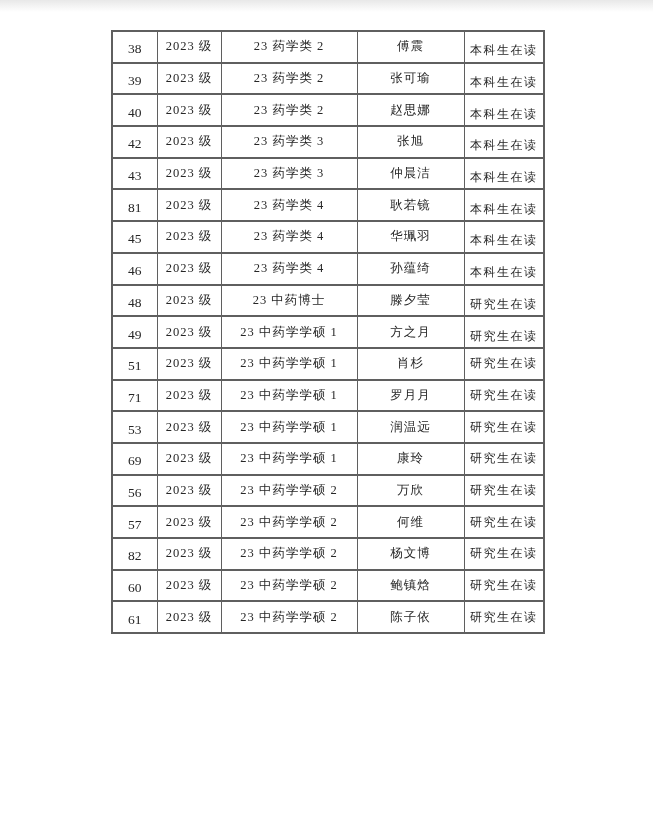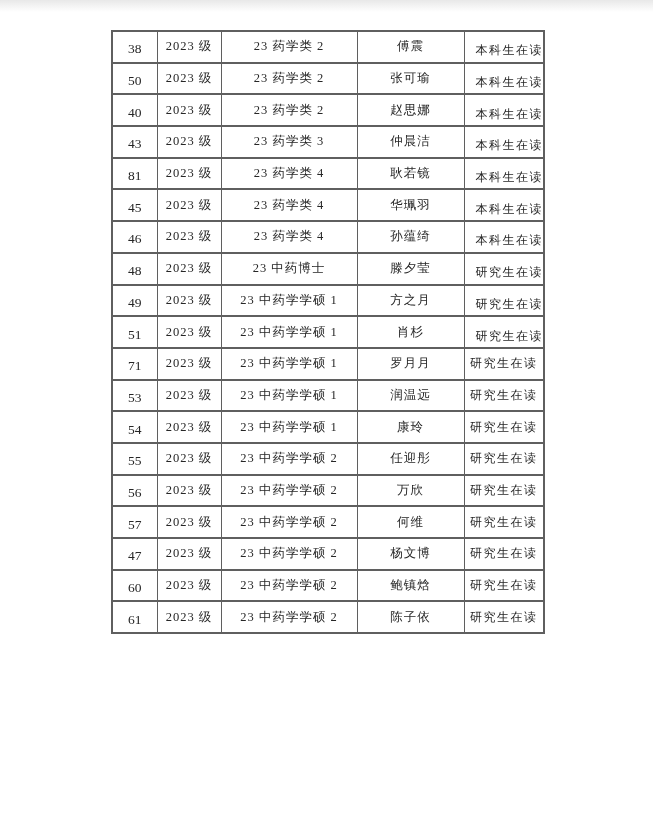--- a/index.html
+++ b/index.html
@@ -59,21 +59,20 @@
     letter-spacing: 0;
     padding-top: 5px;
   }
   .doc-table td.c-status {
     font-size: 12px;
     letter-spacing: 1.5px;
   }
   
   .doc-table tr:nth-child(-n+10) td.c-status {
     padding-top: 8px;
-    text-align: right;
   }
 </style>
 </head>
 <body>
 
 <div class="top-shade"></div>
 
 <table class="doc-table">
   <colgroup>
     <col class="w-no">
@@ -84,34 +83,41 @@
   </colgroup>
   <tbody>
       <tr>
         <td class="c-no">38</td>
         <td class="c-grade">2023 级</td>
         <td class="c-class">23 药学类 2</td>
         <td class="c-name">傅震</td>
         <td class="c-status">本科生在读</td>
       </tr>
       <tr>
-        <td class="c-no">50</td>
+        <td class="c-no">39</td>
         <td class="c-grade">2023 级</td>
         <td class="c-class">23 药学类 2</td>
         <td class="c-name">张可瑜</td>
         <td class="c-status">本科生在读</td>
       </tr>
       <tr>
         <td class="c-no">40</td>
         <td class="c-grade">2023 级</td>
         <td class="c-class">23 药学类 2</td>
         <td class="c-name">赵思娜</td>
         <td class="c-status">本科生在读</td>
       </tr>
       <tr>
+        <td class="c-no">42</td>
+        <td class="c-grade">2023 级</td>
+        <td class="c-class">23 药学类 3</td>
+        <td class="c-name">张旭</td>
+        <td class="c-status">本科生在读</td>
+      </tr>
+      <tr>
         <td class="c-no">43</td>
         <td class="c-grade">2023 级</td>
         <td class="c-class">23 药学类 3</td>
         <td class="c-name">仲晨洁</td>
         <td class="c-status">本科生在读</td>
       </tr>
       <tr>
         <td class="c-no">81</td>
         <td class="c-grade">2023 级</td>
         <td class="c-class">23 药学类 4</td>
@@ -161,49 +167,42 @@
         <td class="c-status">研究生在读</td>
       </tr>
       <tr>
         <td class="c-no">53</td>
         <td class="c-grade">2023 级</td>
         <td class="c-class">23 中药学学硕 1</td>
         <td class="c-name">润温远</td>
         <td class="c-status">研究生在读</td>
       </tr>
       <tr>
-        <td class="c-no">54</td>
+        <td class="c-no">69</td>
         <td class="c-grade">2023 级</td>
         <td class="c-class">23 中药学学硕 1</td>
         <td class="c-name">康玲</td>
         <td class="c-status">研究生在读</td>
       </tr>
       <tr>
-        <td class="c-no">55</td>
-        <td class="c-grade">2023 级</td>
-        <td class="c-class">23 中药学学硕 2</td>
-        <td class="c-name">任迎彤</td>
-        <td class="c-status">研究生在读</td>
-      </tr>
-      <tr>
         <td class="c-no">56</td>
         <td class="c-grade">2023 级</td>
         <td class="c-class">23 中药学学硕 2</td>
         <td class="c-name">万欣</td>
         <td class="c-status">研究生在读</td>
       </tr>
       <tr>
         <td class="c-no">57</td>
         <td class="c-grade">2023 级</td>
         <td class="c-class">23 中药学学硕 2</td>
         <td class="c-name">何维</td>
         <td class="c-status">研究生在读</td>
       </tr>
       <tr>
-        <td class="c-no">47</td>
+        <td class="c-no">82</td>
         <td class="c-grade">2023 级</td>
         <td class="c-class">23 中药学学硕 2</td>
         <td class="c-name">杨文博</td>
         <td class="c-status">研究生在读</td>
       </tr>
       <tr>
         <td class="c-no">60</td>
         <td class="c-grade">2023 级</td>
         <td class="c-class">23 中药学学硕 2</td>
         <td class="c-name">鲍镇焓</td>

